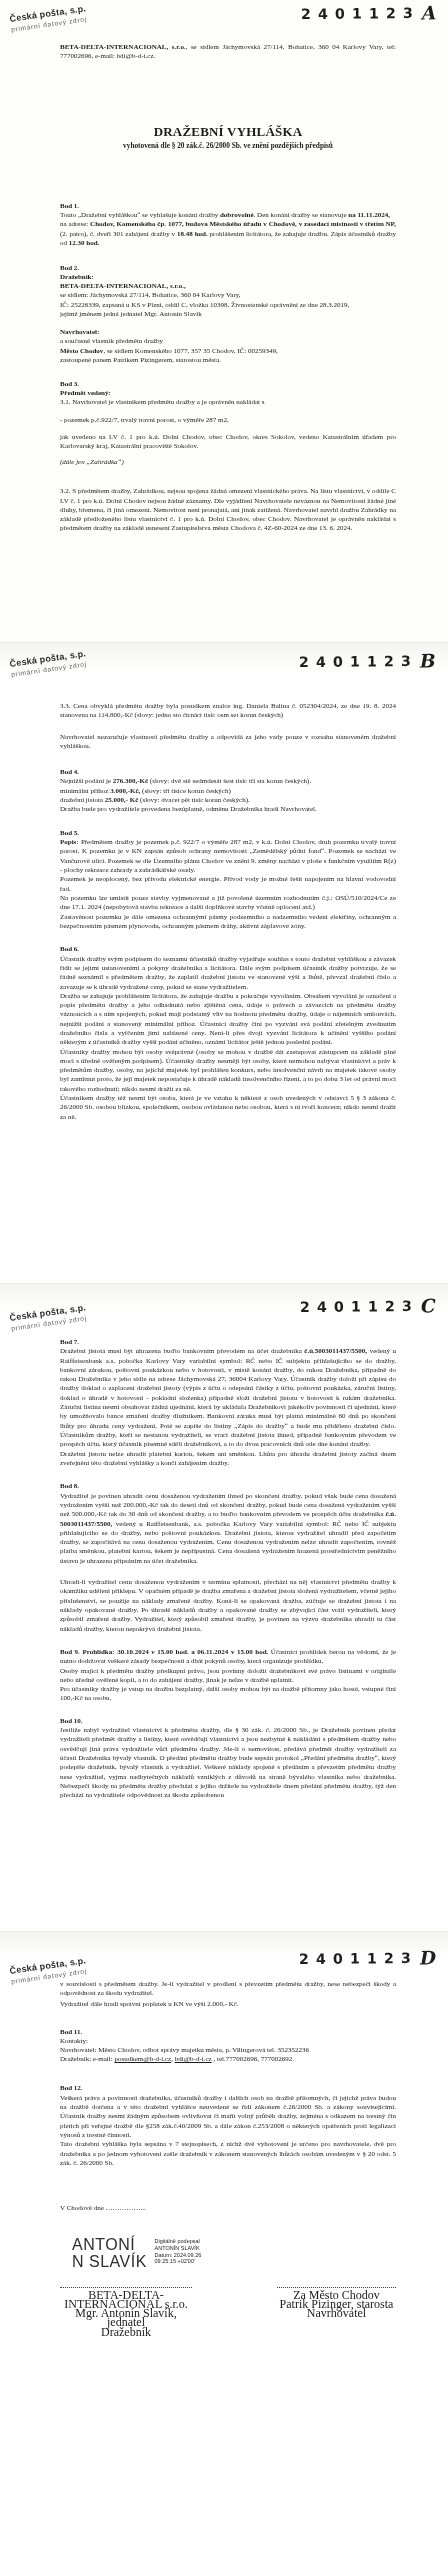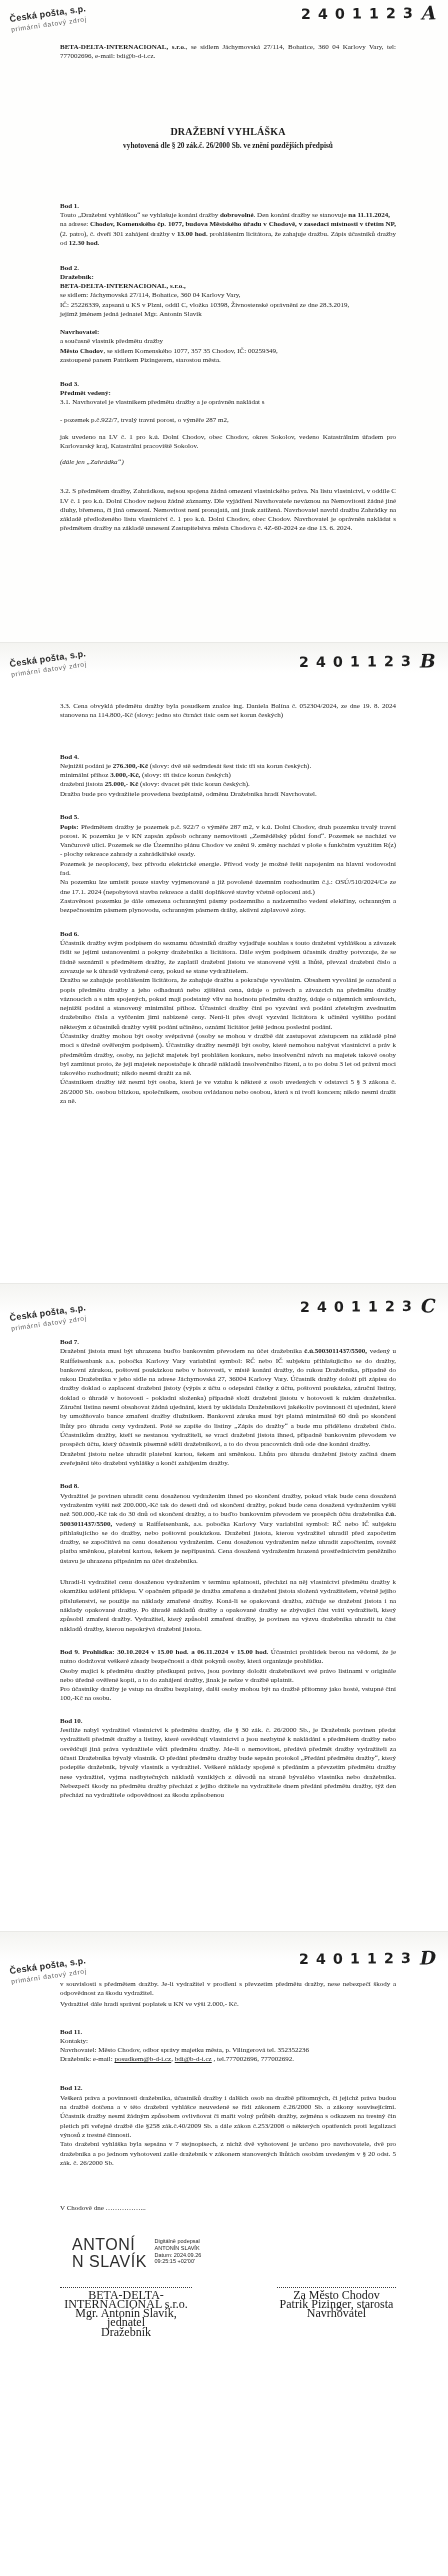--- a/index.html
+++ b/index.html
@@ -7,21 +7,21 @@
        font-family:"Liberation Serif",serif;color:#1c1c1c;}
   .page{position:absolute;left:0;width:449px;}
   .page-shade{background:linear-gradient(#f4f4f1,#ffffff 30px);border-top:0.5px solid #e9e9e6;}
   .body{margin:0 53px 0 60px;}
   .p{font-size:7px;line-height:9.3px;text-align:justify;margin:0;}
   .ln{font-size:7px;line-height:9.3px;margin:0;white-space:normal;}
   .h{font-size:7px;line-height:9.3px;font-weight:bold;margin:0;}
   .b{font-weight:bold;}
   .i{font-style:italic;}
   .u{text-decoration:underline;}
-  .title{text-align:center;font-weight:bold;font-size:10px;line-height:13px;letter-spacing:0.2px;margin:0;}
+  .title{text-align:center;font-weight:bold;font-size:13px;line-height:13px;letter-spacing:0.2px;margin:0;}
   .subtitle{text-align:center;font-weight:bold;font-size:7.3px;line-height:9.9px;margin:0;}
   .stamp{position:absolute;left:8.8px;transform:rotate(-8deg);transform-origin:left top;color:#2d2d2d;}
   .stamp-l1{font-family:"Liberation Sans",sans-serif;font-weight:bold;font-size:9px;letter-spacing:0.2px;}
   .stamp-l2{font-family:"Liberation Sans",sans-serif;font-size:6.6px;color:#5c5c5c;letter-spacing:0.7px;margin-top:1.6px;}
   .scan-num{position:absolute;right:13px;font-weight:bold;color:#1e1e1e;white-space:nowrap;transform:rotate(-.6deg);}
   .scan-num .num{font-family:"DejaVu Sans",sans-serif;font-size:14.2px;letter-spacing:7.1px;}
   .scan-num .letter{font-family:"DejaVu Serif",serif;font-style:italic;font-size:18.6px;margin-left:2.2px;vertical-align:-1.6px;}
   .sig-row{display:flex;align-items:flex-start;}
   .sig-big{font-family:"Liberation Sans",sans-serif;font-size:16px;line-height:17px;color:#2e2e2e;letter-spacing:0.5px;margin-left:12px;}
   .sig-details{font-family:"Liberation Sans",sans-serif;font-size:5.5px;line-height:6.8px;color:#262626;margin-left:7.7px;margin-top:1.6px;}
@@ -44,21 +44,21 @@
     <div class="scan-num" style="top:3.3px;">
       <span class="num">2401123</span><span class="letter">A</span>
     </div>
     <div class="body" style="padding-top:43px;">
       <p class="p"><span class="b">BETA-DELTA-INTERNACIONAL, s.r.o.</span><span>, se sídlem Jáchymovská 27/114, Bohatice, 360 04 Karlovy Vary, tel: 777002696, e-mail: bdi@b-d-i.cz.</span></p>
       <p class="title" style="margin-top:63px;">DRAŽEBNÍ VYHLÁŠKA</p>
       <p class="subtitle" style="margin-top:3.3px;">vyhotovená dle § 20 zák.č. 26/2000 Sb. ve znění pozdějších předpisů</p>
 
       <p class="h" style="margin-top:51px;">Bod 1.</p>
       <p class="p"><span>Touto „Dražební vyhláškou“ se vyhlašuje konání dražby </span><span class="b">dobrovolné</span><span>. Den konání dražby se stanovuje </span><span class="b">na 11.11.2024,</span></p>
-      <p class="p"><span>na adrese: </span><span class="b">Chodov, Komenského čp. 1077, budova Městského úřadu v Chodově, v zasedací místnosti v třetím NP,</span><span> (2. patro), č. dveří 301 zahájení dražby v </span><span class="b">13.00 hod.</span><span> prohlášením licitátora, že zahajuje dražbu. Zápis účastníků dražby od </span><span class="b">12.30 hod.</span></p>
+      <p class="p"><span>na adrese: </span><span class="b">Chodov, Komenského čp. 1077, budova Městského úřadu v Chodově, v zasedací místnosti v třetím NP,</span><span> (2. patro), č. dveří 301 zahájení dražby v </span><span class="b">18.48 hod.</span><span> prohlášením licitátora, že zahajuje dražbu. Zápis účastníků dražby od </span><span class="b">12.30 hod.</span></p>
 
       <p class="h" style="margin-top:15.3px;">Bod 2.</p>
       <p class="ln b"><span class="b">Dražebník:</span></p>
       <p class="ln"><span class="b">BETA-DELTA-INTERNACIONAL, s.r.o.,</span></p>
       <p class="ln"><span>se sídlem: Jáchymovská 27/114, Bohatice, 360 04 Karlovy Vary,</span></p>
       <p class="p"><span>IČ: 25226339, zapsaná u KS v Plzni, oddíl C, vložka 10398, Živnostenské oprávnění ze dne 28.3.2019,</span></p>
       <p class="ln"><span>jejímž jménem jedná jednatel Mgr. Antonín Slavík</span></p>
 
       <p class="h" style="margin-top:8.8px;">Navrhovatel:</p>
       <p class="ln"><span>a současně vlastník předmětu dražby</span></p>
@@ -78,22 +78,23 @@
   <div class="page page-shade" id="pageB" style="top:642px;height:641px;">
     <div class="stamp" style="top:16.4px;">
       <div class="stamp-l1">Česká pošta, s.p.</div>
       <div class="stamp-l2">primární datový zdroj</div>
     </div>
     <div class="scan-num" style="top:7.7px;">
       <span class="num">2401123</span><span class="letter">B</span>
     </div>
     <div class="body" style="padding-top:59px;">
       <p class="p"><span>3.3. Cena obvyklá předmětu dražby byla posudkem znalce ing. Daniela Balína č. 052304/2024, ze dne 19. 8. 2024 stanovena na 114.800,-Kč (slovy: jedno sto čtrnáct tisíc osm set korun českých)</span></p>
+      <p class="p" style="margin-top:12px;"><span>Navrhovatel nezaručuje vlastnosti předmětu dražby a odpovídá za jeho vady pouze v rozsahu stanoveném dražební vyhláškou.</span></p>
 
-      <p class="h" style="margin-top:32px;">Bod 4.</p>
+      <p class="h" style="margin-top:17px;">Bod 4.</p>
       <p class="ln"><span>Nejnižší podání je </span><span class="b">276.300,-Kč</span><span> (slovy: dvě stě sedmdesát šest tisíc tři sta korun českých).</span></p>
       <p class="ln"><span>minimální příhoz </span><span class="b">3.000,-Kč,</span><span> (slovy: tři tisíce korun českých)</span></p>
       <p class="ln"><span>dražební jistota </span><span class="b">25.000,- Kč</span><span> (slovy: dvacet pět tisíc korun českých).</span></p>
       <p class="ln"><span>Dražba bude pro vydražitele provedena bezúplatně, odměnu Dražebníka hradí Navrhovatel.</span></p>
 
       <p class="h" style="margin-top:14.2px;">Bod 5.</p>
       <p class="p"><span class="b">Popis:</span><span> Předmětem dražby je pozemek p.č. 922/7 o výměře 287 m2, v k.ú. Dolní Chodov, druh pozemku trvalý travní porost. K pozemku je v KN zapsán způsob ochrany nemovitosti „Zemědělský půdní fond“. Pozemek se nachází ve Vančurově ulici. Pozemek se dle Územního plánu Chodov ve znění 9. změny nachází v ploše s funkčním využitím R(z) - plochy rekreace zahrady a zahrádkářské osady.</span></p>
       <p class="p"><span>Pozemek je neoplocený, bez přívodu elektrické energie. Přívod vody je možné řešit napojením na hlavní vodovodní řad.</span></p>
       <p class="p"><span>Na pozemku lze umístit pouze stavby vyjmenované a již povolené územním rozhodnutím č.j.: OSÚ/510/2024/Ce ze dne 17.1. 2024 (nepobytová stavba rekreace a další doplňkové stavby včetně oplocení atd.)</span></p>
       <p class="p"><span>Zastavěnost pozemku je dále omezena ochrannými pásmy podzemního a nadzemního vedení elektřiny, ochranným a bezpečnostním pásmem plynovodu, ochranným pásmem dráhy, aktivní záplavové zóny.</span></p>

